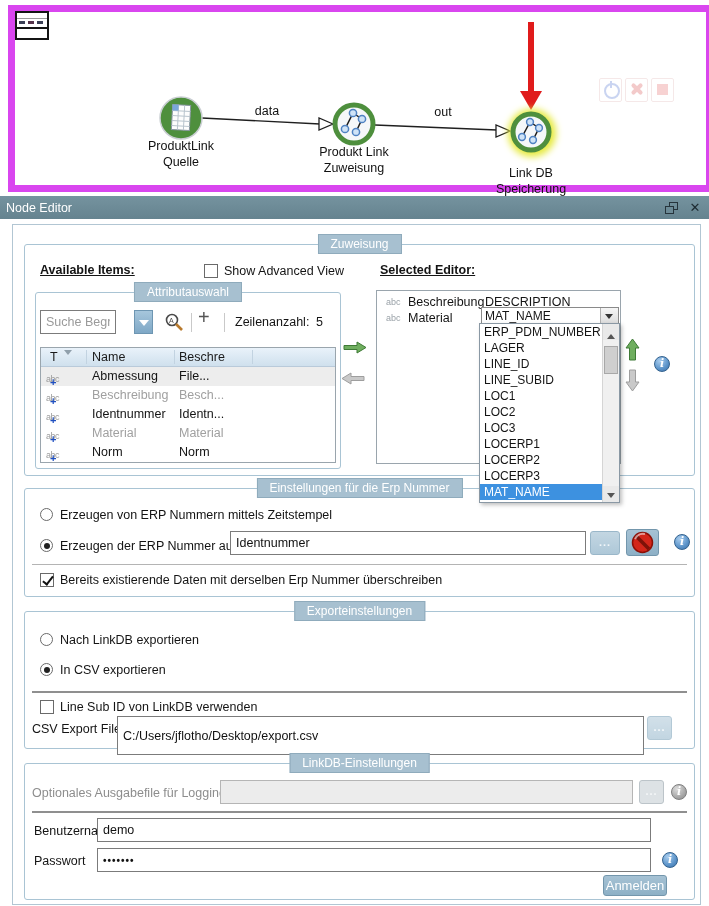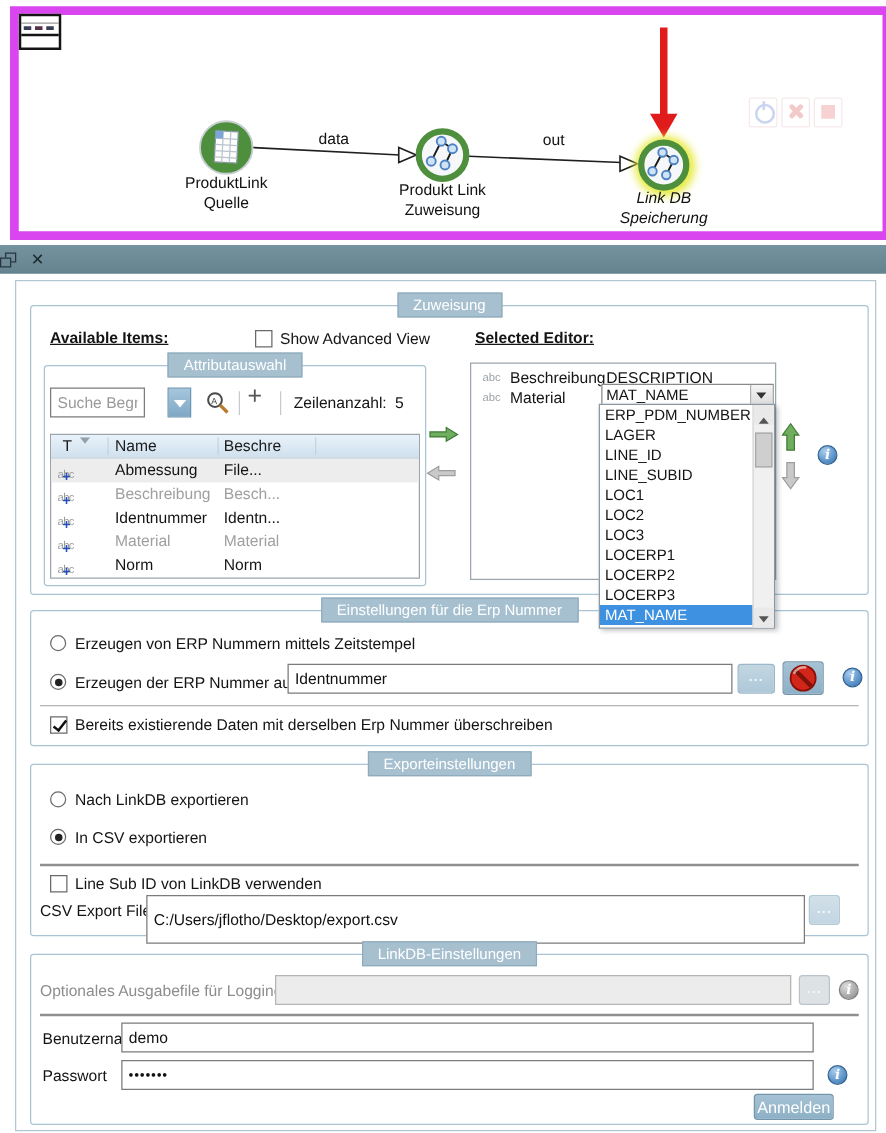--- a/index.html
+++ b/index.html
@@ -188,39 +188,40 @@
             <line x1="29" y1="17" x2="23" y2="29"></line>
         </g>
         <g fill="#cfe3f7" stroke="#4f82c2" stroke-width="1.5">
           <circle cx="20" cy="11" r="3.4"></circle>
             <circle cx="12" cy="26" r="3.4"></circle>
           <circle cx="29" cy="17" r="3.4"></circle>
             <circle cx="23" cy="29" r="3.4"></circle>
         </g>
       </svg>
     </div>
-    <div class="node-label" style="left:451px;top:139px;font-style:italic;">
+    <div class="node-label" style="left:451px;top:154px;">
       <div>Link DB</div>
         <div>Speicherung</div>
     </div>
 
     <div class="ghost-toolbar">
       <div class="gbtn">
           <div class="pwr"></div>
         </div>
       <div class="gbtn">
           <div class="xx"></div>
         </div>
       <div class="gbtn">
           <div class="sq"></div>
         </div>
     </div>
   </div>
 
   <div class="titlebar">
+    <span class="txt">Node Editor</span>
     <span class="tb-float"></span>
     <span class="tb-close">✕</span>
   </div>
 
   <div class="panel">
 
     <div class="group" style="left:11px;top:19px;width:669px;height:230px;">
       <span class="glabel">Zuweisung</span>
 
       <span class="lbl u" style="left:15px;top:18px;">Available Items:</span>

